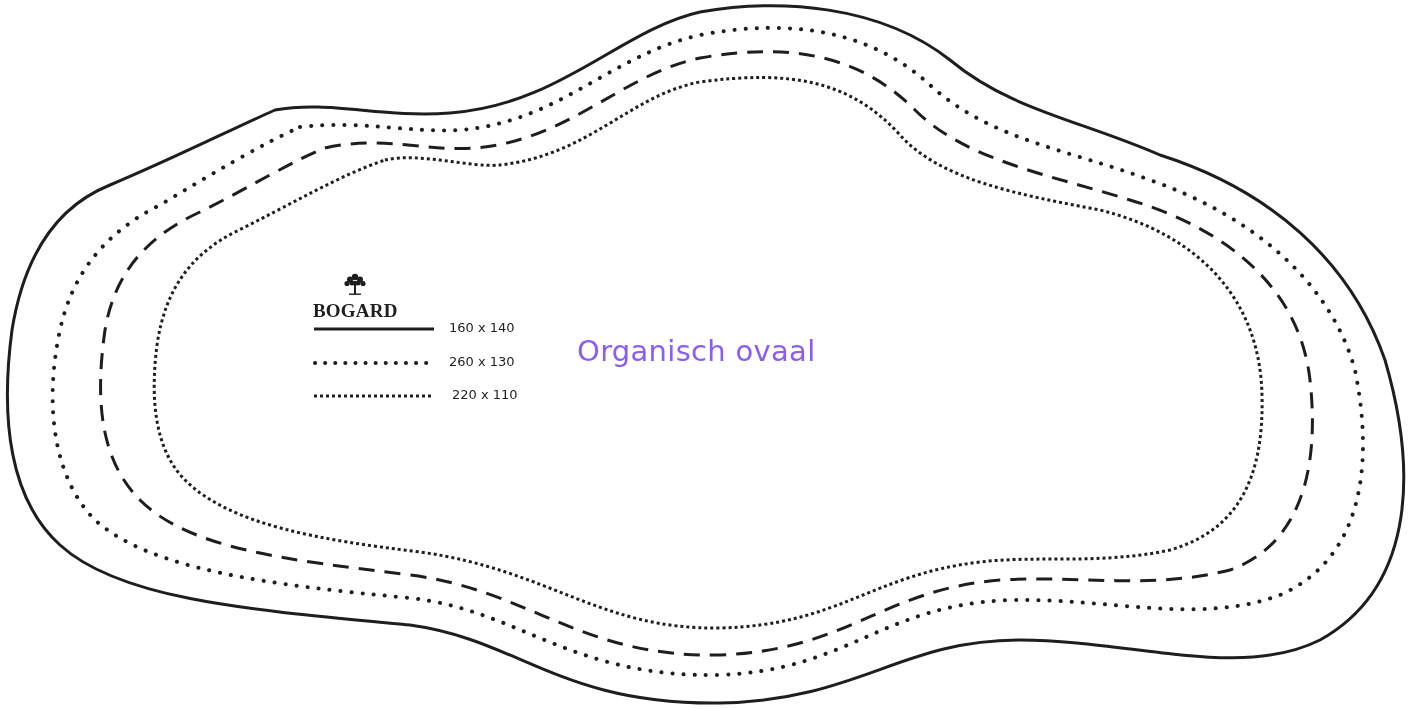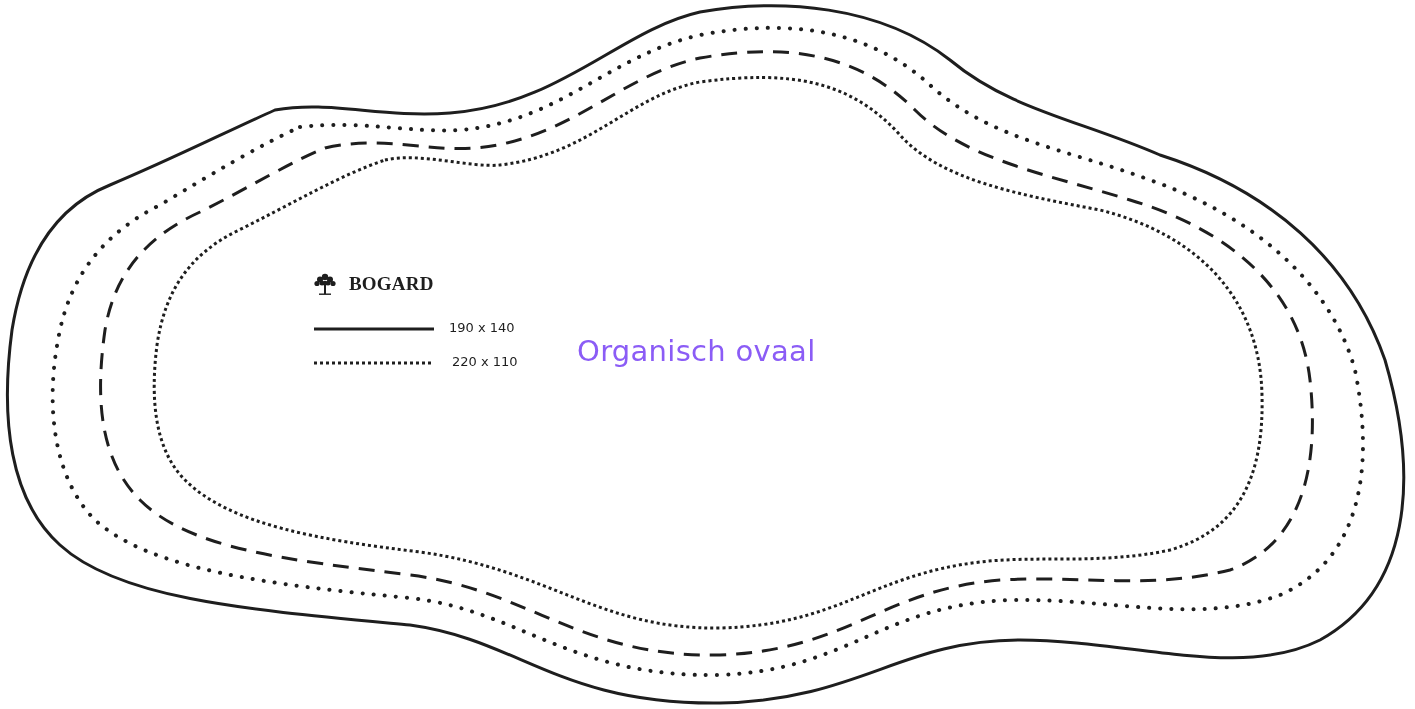--- a/index.html
+++ b/index.html
@@ -1,18 +1,18 @@
 <!DOCTYPE html>
 <html><head>
   <meta charset="utf-8">
   <style>
     html, body { margin: 0; padding: 0; background: #ffffff; }
     body { width: 1415px; height: 709px; position: relative; overflow: hidden; font-family: "Liberation Sans", sans-serif; }
     svg.shapes { position: absolute; left: 0; top: 0; }
-    .logo { position: absolute; left: 313px; top: 272px; display: flex; align-items: center; gap: 12px; }
+    .logo { position: absolute; left: 313px; top: 272px; display: flex; align-items: center; gap: 4px; flex-direction: column; }
     .logo-text { font-family: "Liberation Serif", serif; font-weight: bold; font-size: 19px; color: #1e1e1e; letter-spacing: 0.2px; }
     .legend { position: absolute; left: 313px; top: 318px; }
     .legend-row { position: relative; height: 33.7px; width: 240px; }
     .legend-row svg { position: absolute; left: 0; top: 6px; }
     .legend-label { position: absolute; left: 136px; top: 2px; font-family: "DejaVu Sans", sans-serif; font-size: 13px; color: #1e1e1e; }
     .title { position: absolute; left: 577px; top: 334px; font-family: "DejaVu Sans", sans-serif; font-size: 29px; color: #8b5cf6; letter-spacing: 0.3px; }
   </style>
 </head>
 <body>
 
@@ -43,21 +43,27 @@
     </g>
   </svg>
   <span class="logo-text">BOGARD</span>
 </div>
 
 <div class="legend">
   <div class="legend-row">
     <svg width="124" height="10">
       <line x1="1" y1="5" x2="121" y2="5" stroke="#1e1e1e" stroke-width="3"></line>
     </svg>
-    <span class="legend-label">190 x 140</span>
+    <span class="legend-label">160 x 140</span>
+  </div>
+  <div class="legend-row">
+    <svg width="124" height="10">
+      <line x1="2" y1="5" x2="122" y2="5" stroke="#1e1e1e" stroke-width="4" stroke-linecap="round" stroke-dasharray="0.1 10"></line>
+    </svg>
+    <span class="legend-label">260 x 130</span>
   </div>
   <div class="legend-row">
     <svg width="124" height="10">
       <line x1="1" y1="5" x2="119" y2="5" stroke="#1e1e1e" stroke-width="3" stroke-dasharray="3 3"></line>
     </svg>
     <span class="legend-label" style="left:139px">220 x 110</span>
   </div>
 </div>
 
 <div class="title">Organisch ovaal</div>

